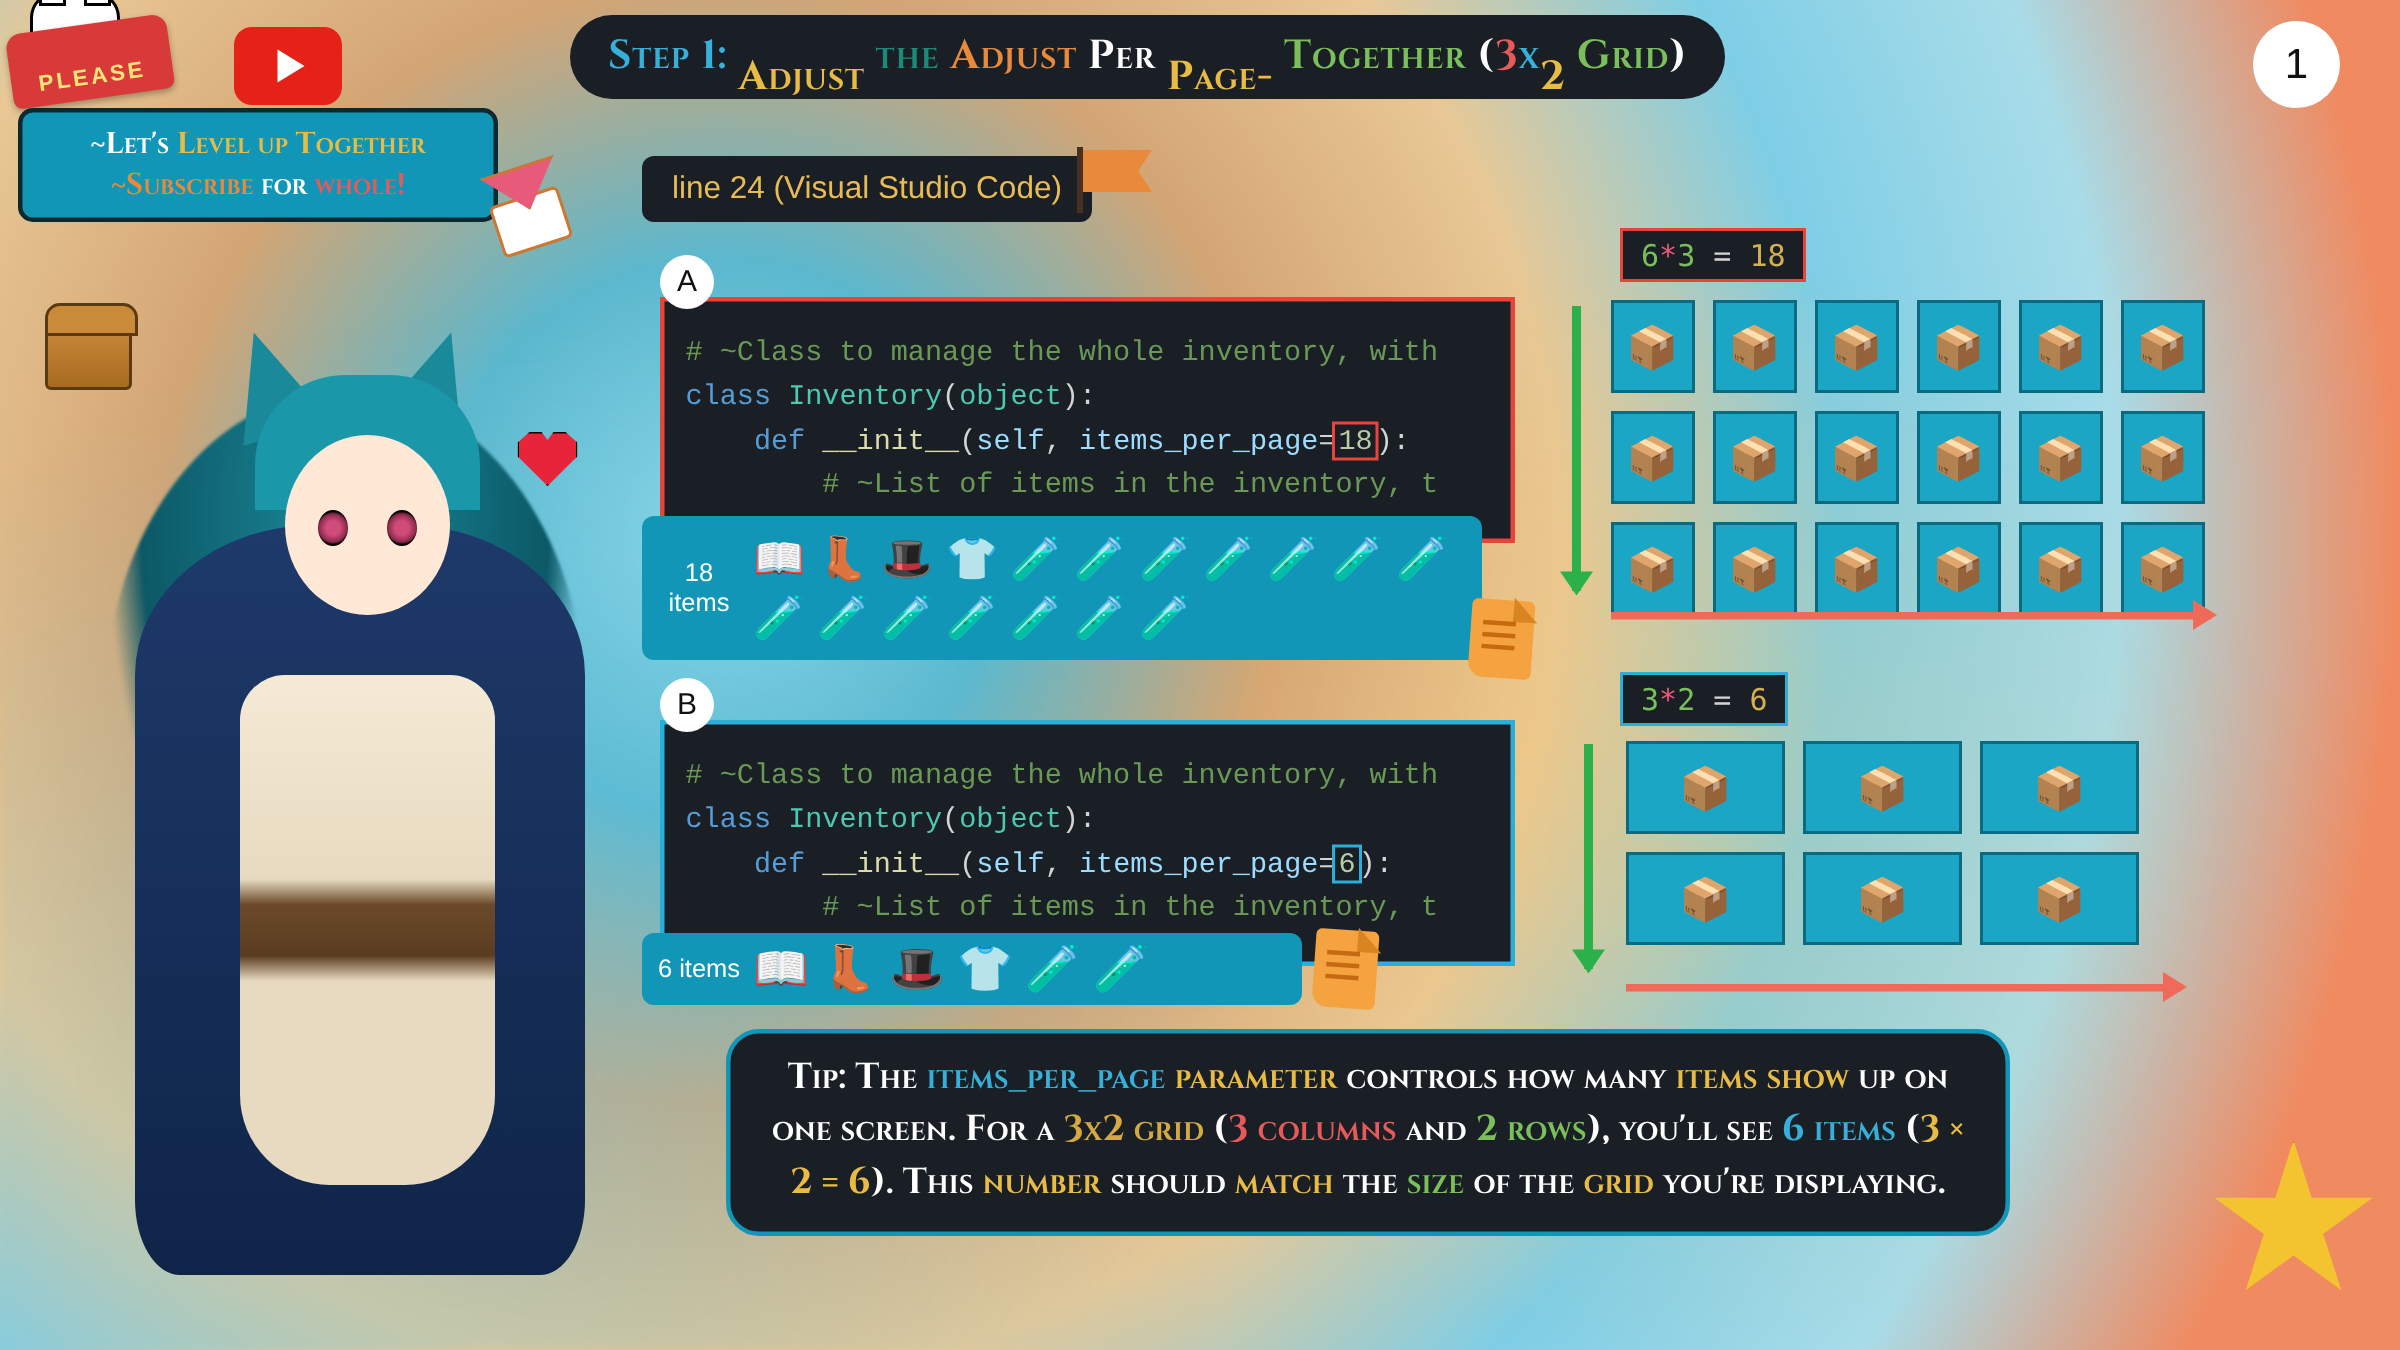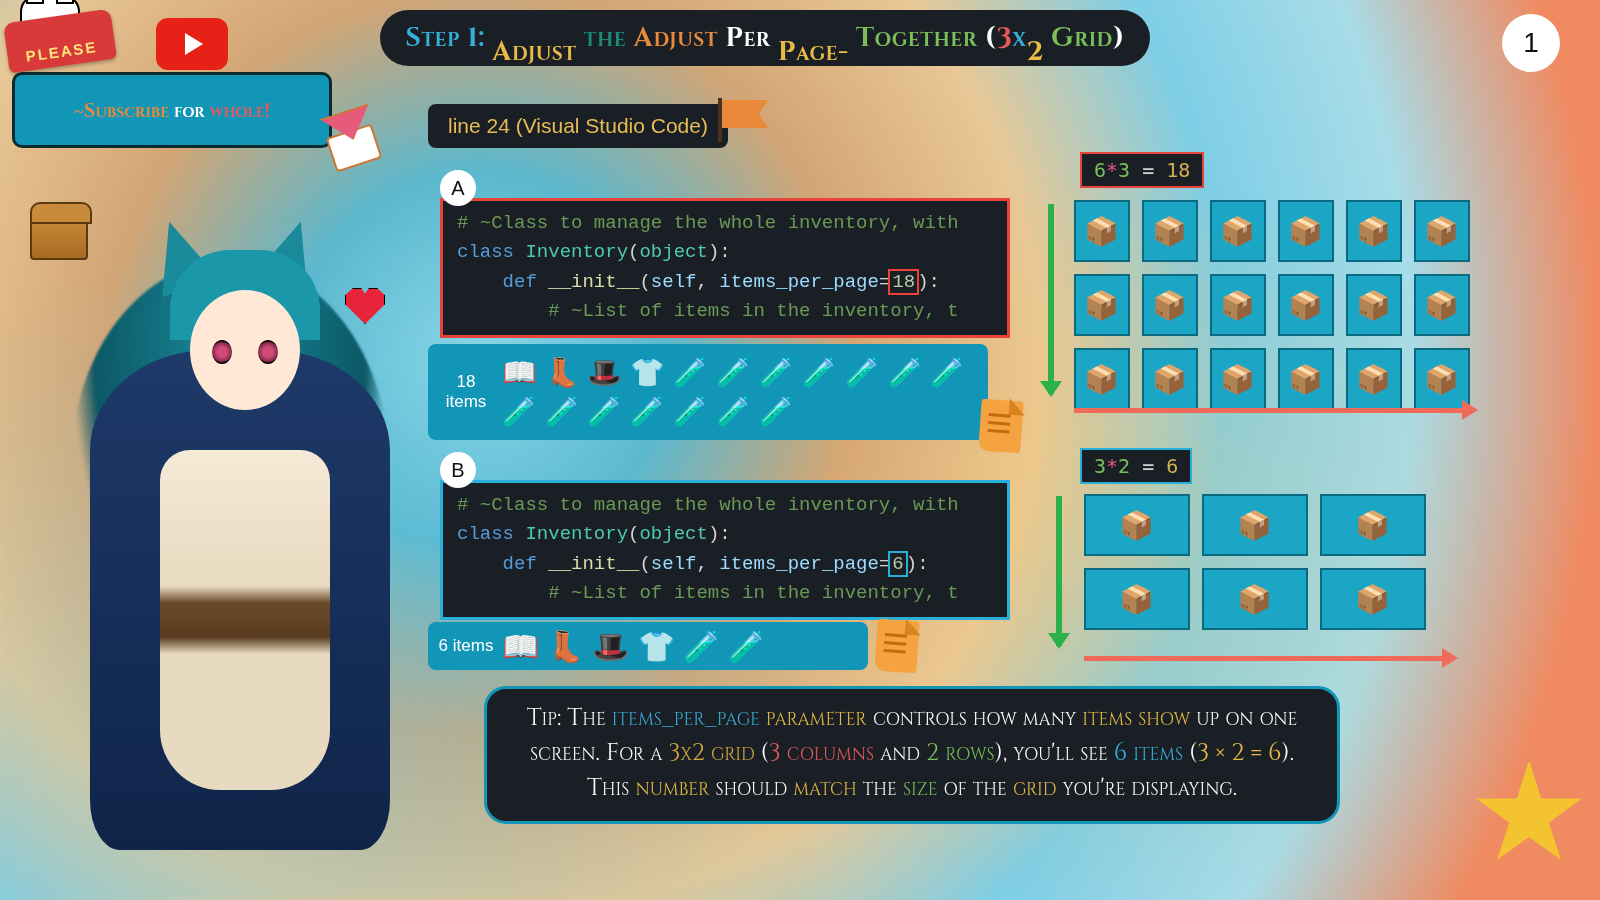--- a/index.html
+++ b/index.html
@@ -220,21 +220,21 @@
 
   
   .code-block {
     position: absolute;
     left: 440px;
     width: 570px;
     background: #1a1f26;
     font-family: 'Consolas', 'Courier New', monospace;
     font-size: 19px;
     line-height: 1.55;
-    padding: 8px 14px;
+    padding: 20px 14px;
     color: #ccc;
     border: 3px solid;
     white-space: pre;
   }
   .code-block.a { top: 198px; border-color: #e8443a; }
   .code-block.b { top: 480px; border-color: #2ab0d8; }
 
   .cm   { color: #6a9955; }    
   .kw   { color: #569cd6; }    
   .cls  { color: #4ec9b0; }    
@@ -321,21 +321,21 @@
     background:#1a1f26;
     border: 3px solid #1296b8;
     border-radius: 22px;
     padding: 12px 26px 16px;
     font-family: 'Cinzel', Georgia, serif;
     font-variant: small-caps;
     font-size: 24px;
     line-height: 1.45;
     text-align:center;
     color:#fff;
-    font-weight:400;
+    font-weight:700;
   }
 
   
   .star{
     position:absolute; right:16px; bottom:30px;
     width:110px; height:110px;
     background:#f4c430;
     clip-path: polygon(50% 0%, 61% 35%, 98% 35%, 68% 57%, 79% 91%, 50% 70%, 21% 91%, 32% 57%, 2% 35%, 39% 35%);
     filter: drop-shadow(0 0 0 #c4941a);
     border:2px solid #c4941a;
@@ -349,20 +349,21 @@
 </head>
 <body>
 
 <div class="bg-overlay"></div>
 
 <div class="cat-face"></div>
 <div class="please-badge">PLEASE</div>
 <div class="yt-badge"></div>
 
 <div class="sub-box">
+  <div class="l1"><span class="c-wht">~Let's </span><span class="c-yel">Level up Together</span></div>
   <div class="l2"><span class="c-ora">~Subscribe</span><span class="c-wht"> for </span><span class="c-red">whole!</span></div>
 </div>
 <div class="envelope"></div>
 <div class="pixel-heart"></div>
 <div class="chest"></div>
 
 <div class="title-bar">
     <span class="c-blue">Step 1:</span>
     <span class="c-yel"> Adjust</span>
     <span class="c-tealtxt"> the</span>

